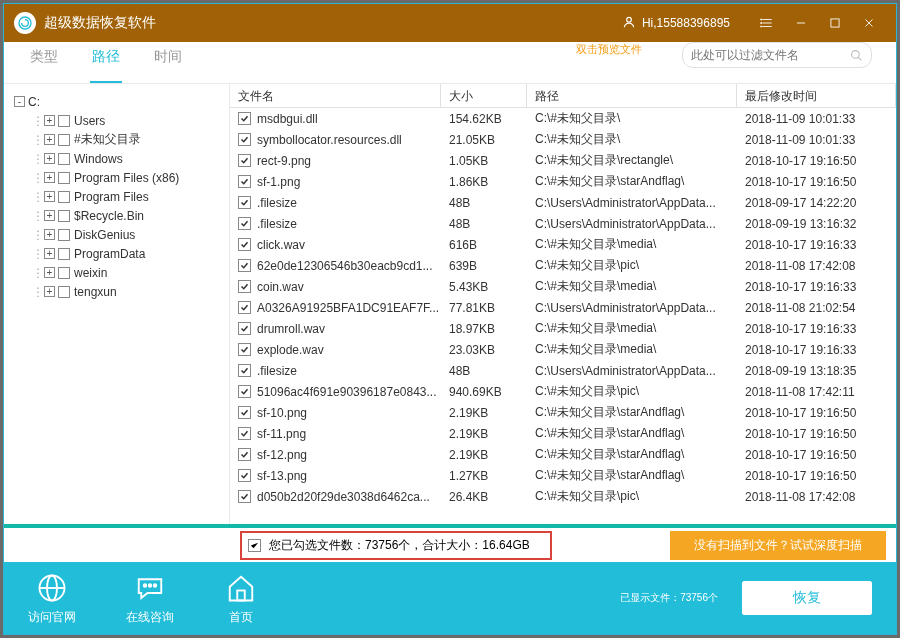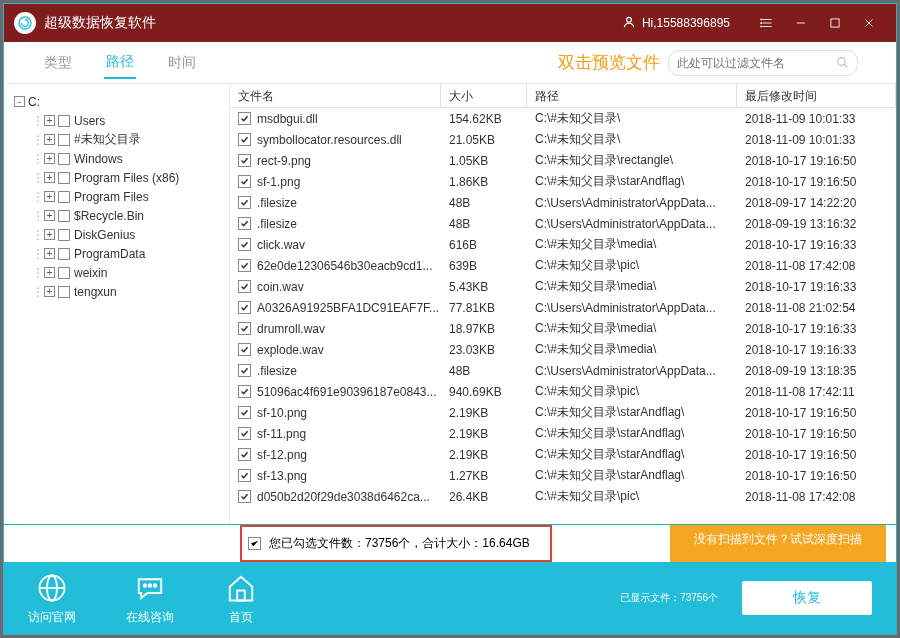--- a/index.html
+++ b/index.html
@@ -1,29 +1,29 @@
 <!DOCTYPE html>
 <html><head>
 <meta charset="utf-8">
 <style>
 *{margin:0;padding:0;box-sizing:border-box;font-family:"Microsoft YaHei",Arial,sans-serif;font-size:12px}
 body{background:#6a6a6a;width:900px;height:638px;overflow:hidden;display:flex;align-items:center;justify-content:center}
 .window{width:894px;height:632px;background:#fff;display:flex;flex-direction:column;border:1px solid #2bb5d4}
-.titlebar{height:38px;background:#7f1d1d;display:flex;align-items:center;padding:0 10px;color:#fff}
+.titlebar{height:38px;background:#a16207;display:flex;align-items:center;padding:0 10px;color:#fff}
 .titlebar .logo{width:22px;height:22px;border-radius:50%;background:#fff;display:flex;align-items:center;justify-content:center;margin-right:8px}
 .titlebar .logo svg{width:16px;height:16px}
 .titlebar .title{font-size:14px;flex:1}
 .titlebar .hi{margin-right:20px;font-size:12px}
 .titlebar .winbtn{width:34px;height:38px;display:flex;align-items:center;justify-content:center;cursor:pointer}
 .titlebar .winbtn svg{width:14px;height:14px;stroke:#fff;fill:none;stroke-width:1.5}
-.tabs{height:42px;display:flex;align-items:center;padding:0 38px;border-bottom:1px solid #eaeaea}
+.tabs{height:42px;display:flex;padding:0 24px;border-bottom:1px solid #eaeaea}
 .tabs .tab{margin-right:30px;color:#999;font-size:14px;padding:6px 2px;cursor:pointer}
 .tabs .tab.active{color:#22bdd9;border-bottom:2px solid #22bdd9}
 .tabs .spacer{flex:1}
-.tabs .preview{color:#f39c12;font-size:17px;margin-right:8px}
+.tabs .preview{color:#f39c12;font-size:11px;margin-right:40px}
 .tabs .search{width:190px;height:26px;border:1px solid #e0e0e0;border-radius:11px;display:flex;align-items:center;padding:0 8px}
 .tabs .search input{border:none;outline:none;flex:1;font-size:12px;color:#666}
 .tabs .search svg{width:13px;height:13px;stroke:#bbb;fill:none;stroke-width:2}
 .main{flex:1;display:flex;overflow:hidden}
 .tree{width:226px;border-right:1px solid #eaeaea;padding:8px 10px;overflow-y:auto}
 .tree-node{display:flex;align-items:center;height:19px;cursor:pointer;white-space:nowrap}
 .tree-node .exp{width:11px;height:11px;border:1px solid #888;display:flex;align-items:center;justify-content:center;font-size:10px;line-height:1;color:#555;margin-right:3px}
 .tree-node .conn{width:12px;display:inline-block;text-align:center;color:#aaa}
 .tree-node .cb{width:12px;height:12px;border:1px solid #888;margin-right:4px}
 .tree-node .label{color:#333}
@@ -32,21 +32,21 @@
 .headerrow{height:24px;display:flex;border-bottom:1px solid #e0e0e0;background:#fff}
 .headerrow .col{padding:4px 8px;border-right:1px solid #e0e0e0;color:#333;font-size:12px}
 .rows{flex:1;overflow-y:scroll}
 .row{height:21px;display:flex;align-items:center;padding-left:8px}
 .row .cb{width:13px;height:13px;border:1px solid #888;margin-right:6px;display:flex;align-items:center;justify-content:center}
 .row .cb svg{width:9px;height:9px;stroke:#333;stroke-width:2;fill:none}
 .row .cell{overflow:hidden;white-space:nowrap;text-overflow:ellipsis;color:#333;padding-right:6px}
 .rows::-webkit-scrollbar{width:16px}
 .rows::-webkit-scrollbar-track{background:#f0f0f0}
 .rows::-webkit-scrollbar-thumb{background:#c0c0c0}
-.summary{height:38px;display:flex;padding:0 10px 0 236px;border-top:1px solid #14b8a6}
+.summary{height:38px;display:flex;align-items:center;padding:0 10px 0 236px;border-top:4px solid #14b8a6}
 .summary .redbox{border:2px solid #d9443a;padding:4px 20px 4px 6px;display:flex;align-items:center}
 .summary .redbox .cb{width:13px;height:13px;border:1px solid #888;margin-right:8px;display:flex;align-items:center;justify-content:center}
 .summary .scanhint{margin-left:auto;background:#f5a623;color:#fff;padding:6px 24px;font-size:12px}
 .footer{height:72px;background:#22bdd9;display:flex;align-items:center;padding:0 24px;color:#fff}
 .footer .fbtn{display:flex;flex-direction:column;align-items:center;margin-right:50px;cursor:pointer}
 .footer .fbtn .icon{width:34px;height:34px;display:flex;align-items:center;justify-content:center;margin-bottom:4px}
 .footer .fbtn .icon svg{width:30px;height:30px;stroke:#fff;fill:none;stroke-width:1.5}
 .footer .fbtn .lbl{font-size:12px}
 .footer .status{margin-left:auto;margin-right:24px;font-size:10px}
 .footer .recover{width:130px;height:34px;border:1px solid #fff;background:#fff;color:#22bdd9;font-size:14px;display:flex;align-items:center;justify-content:center;cursor:pointer;border-radius:2px}

